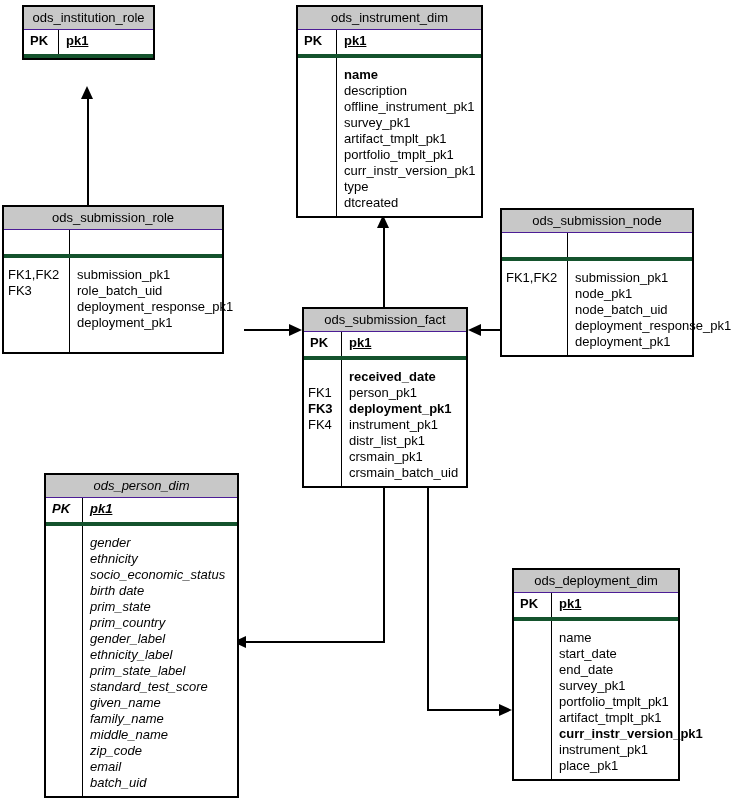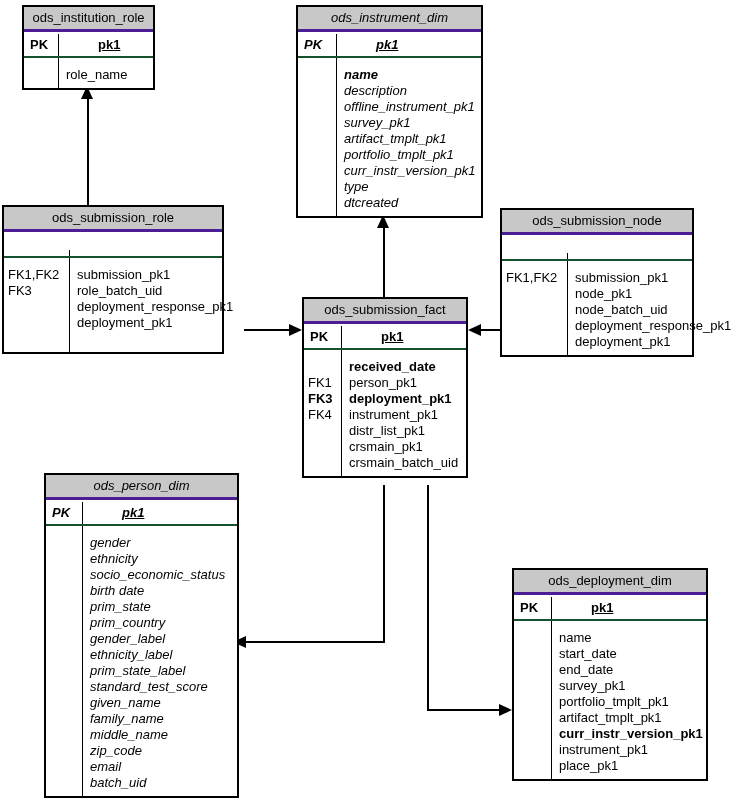--- a/index.html
+++ b/index.html
@@ -20,71 +20,70 @@
   
   .entity {
     position: absolute;
     box-sizing: border-box;
     border: 2px solid #000000;
     background: #ffffff;
   }
   .ehead {
     box-sizing: border-box;
     background: #c8c8c8;
-    border-bottom: 3px solid #4c1d95;
+    border-bottom: 1px solid #4c1d95;
     text-align: center;
     font-size: 13px;
     line-height: 16px;
     padding: 3px 4px;
     white-space: nowrap;
   }
   .esec {
     display: flex;
     align-items: stretch;
   }
   .pksec {
-    border-bottom: 2px solid #14532d;
+    border-bottom: 4px solid #14532d;
     min-height: 24px;
-    align-items: flex-end;
   }
   .kc {
     box-sizing: border-box;
     border-right: 1px solid #000000;
     flex: 0 0 auto;
   }
   .fc {
     flex: 1 1 auto;
     min-width: 0;
   }
   .pksec .kc { padding: 3px 3px 3px 6px; }
   .pksec .fc { padding: 3px 3px 3px 7px; }
   .bodysec .kc { padding: 9px 2px 5px 4px; }
   .bodysec .fc { padding: 9px 4px 5px 7px; }
   .rowline {
     font-size: 13px;
     line-height: 16px;
     white-space: nowrap;
   }
   .rowline.b { font-weight: bold; }
-  .rowline.u { text-decoration: underline; margin-left: 32px; }
+  .rowline.u { text-decoration: underline; }
 
   
   #t-institution { left: 22px;  top: 5px;   width: 133px; }
   #t-institution .kc { width: 35px; }
-  #t-instrument  { left: 296px; top: 5px;   width: 187px; font-style: italic; }
+  #t-instrument  { left: 296px; top: 5px;   width: 187px; }
   #t-instrument .kc { width: 39px; }
   #t-subrole     { left: 2px;   top: 205px; width: 222px; }
   #t-subrole .kc { width: 66px; }
   #t-subnode     { left: 500px; top: 208px; width: 194px; }
   #t-subnode .kc { width: 66px; }
-  #t-fact        { left: 302px; top: 297px; width: 166px; }
+  #t-fact        { left: 302px; top: 307px; width: 166px; }
   #t-fact .kc { width: 38px; }
   #t-person      { left: 44px;  top: 473px; width: 195px; font-style: italic; }
   #t-person .kc { width: 37px; }
-  #t-deployment  { left: 512px; top: 568px; width: 196px; }
+  #t-deployment  { left: 512px; top: 568px; width: 168px; }
   #t-deployment .kc { width: 38px; }
 
   
   .cline {
     position: absolute;
     background: #000000;
   }
   .arrow {
     position: absolute;
     width: 0;
@@ -141,28 +140,20 @@
   <div class="arrow right" id="c6-arrow"></div>
 
   <div class="entity" id="t-institution">
     <div class="ehead">ods_institution_role</div>
     <div class="esec pksec">
       <div class="kc">
           <div class="rowline b">PK</div>
         </div>
       <div class="fc">
           <div class="rowline b u">pk1</div>
-        </div>
-    </div>
-    <div class="esec bodysec">
-      <div class="kc">
-          <div class="rowline">&nbsp;</div>
-        </div>
-      <div class="fc">
-          <div class="rowline">role_name</div>
         </div>
     </div>
   </div>
 
   <div class="entity" id="t-instrument">
     <div class="ehead">ods_instrument_dim</div>
     <div class="esec pksec">
       <div class="kc">
           <div class="rowline b">PK</div>
         </div>

